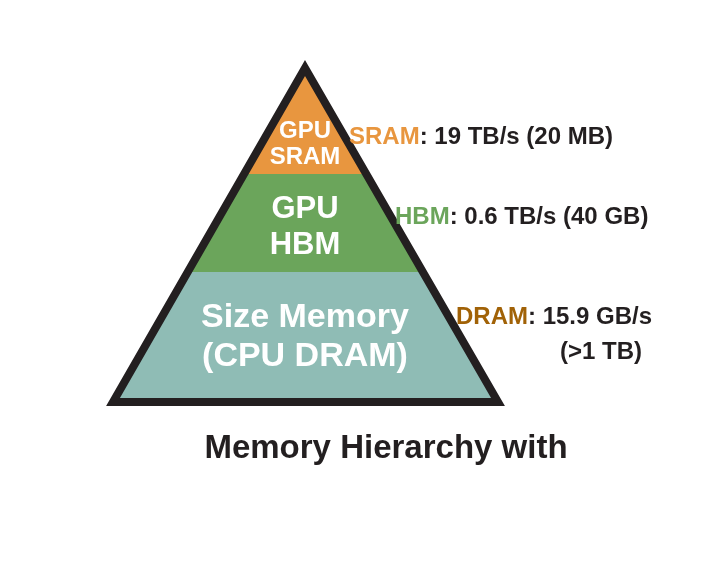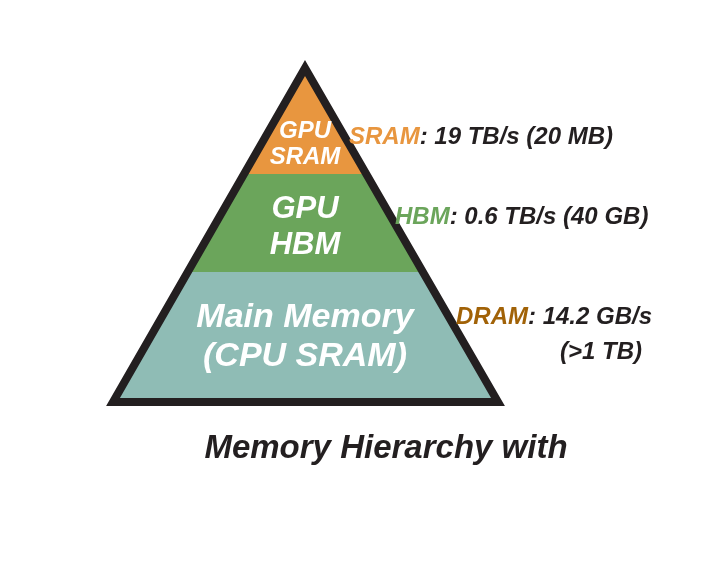--- a/index.html
+++ b/index.html
@@ -7,21 +7,20 @@
   body {
     background: #ffffff;
     font-family: "Liberation Sans", sans-serif;
     overflow: hidden;
   }
   .figure {
     position: relative;
     width: 720px;
     height: 544px;
     background: #ffffff;
-    font-style: italic;
   }
   .pyramid-svg {
     position: absolute;
     left: 0; top: 0;
     width: 720px; height: 562px;
   }
   .level-label {
     position: absolute;
     left: 305px;
     transform: translateX(-50%);
@@ -74,34 +73,34 @@
     <div>GPU</div>
     <div>SRAM</div>
   </div>
 
   <div class="level-label hbm">
     <div>GPU</div>
     <div>HBM</div>
   </div>
 
   <div class="level-label dram">
-    <div>Main Memory</div>
-    <div>(CPU SRAM)</div>
+    <div>Size Memory</div>
+    <div>(CPU DRAM)</div>
   </div>
 
   <div class="annotation sram">
     <span style="color: rgb(232, 150, 63);">SRAM</span><span>: 19 TB/s (20 MB)</span>
   </div>
 
   <div class="annotation hbm">
     <span style="color: rgb(107, 165, 91);">HBM</span><span>: 0.6 TB/s (40 GB)</span>
   </div>
 
   <div class="annotation dram">
-    <span style="color: #a16207;">DRAM</span><span>: 14.2 GB/s</span>
+    <span style="color: #a16207;">DRAM</span><span>: 15.9 GB/s</span>
   </div>
 
   <div class="annotation dram-2">
     <span>(&gt;1 TB)</span>
   </div>
 
   <div class="caption">
     <div>Memory Hierarchy with</div>
   </div>
 

